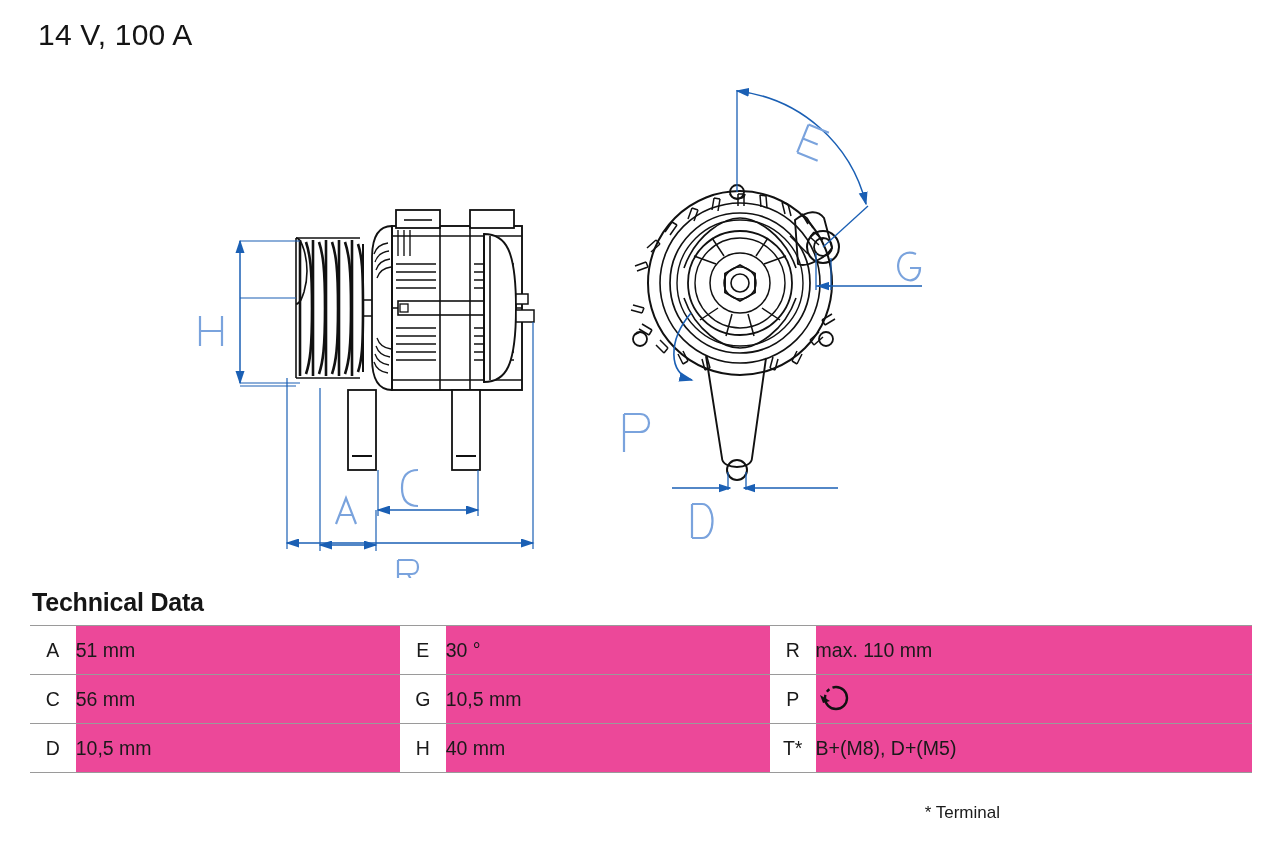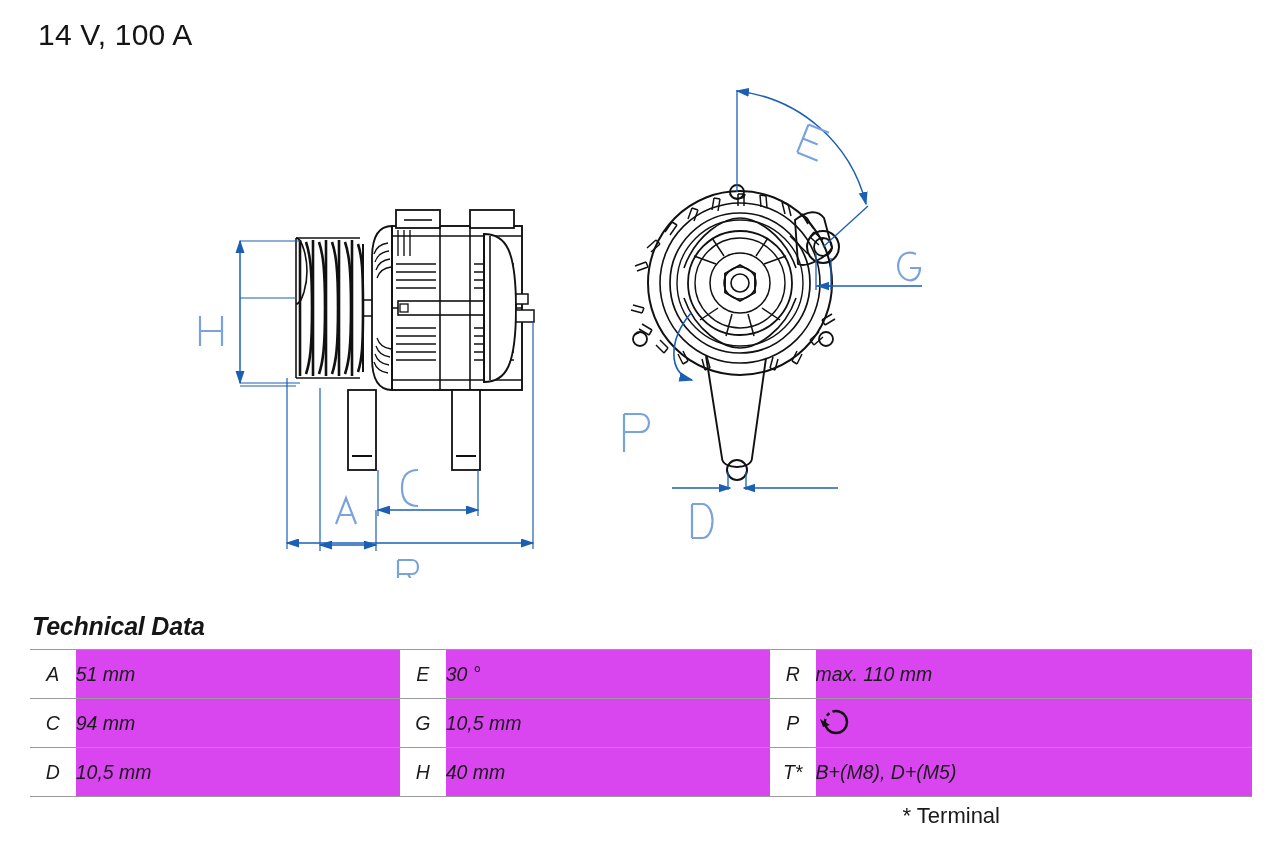--- a/index.html
+++ b/index.html
@@ -19,21 +19,21 @@
     position:absolute;left:38px;top:18px;
     font-size:30px;font-weight:400;letter-spacing:.2px;
     color:#141414;
   }
 
   
   .drawing-area{position:absolute;left:0;top:58px;width:1280px;height:520px;}
   .drawing-area svg{display:block;}
 
   
-  .tech{position:absolute;left:30px;top:612px;width:1222px;font-style:italic;}
+  .tech{position:absolute;left:30px;top:588px;width:1222px;}
   .tech-title{
     font-size:25px;font-weight:bold;color:#161616;
     margin:0 0 8px 2px;letter-spacing:-.2px;
   }
   table.tech-table{
     border-collapse:collapse;width:1222px;table-layout:fixed;
     font-size:19.5px;
   }
   table.tech-table tr{height:49px;}
   table.tech-table td{
@@ -42,34 +42,34 @@
     padding:0;vertical-align:middle;
     white-space:nowrap;
   }
   td.key{
     background:#ffffff;
     text-align:center;
     width:38px;
     padding:0 6px 0 6px;
   }
   td.val{
-    background:#d946ef;
+    background:#ec4899;
     padding-left:14px;
     width:auto;
   }
   col.c-key{width:44px;}
   col.c-val-1{width:312px;}
   col.c-val-2{width:312px;}
   col.c-val-3{width:420px;}
 
   .rot-icon{display:inline-block;vertical-align:middle;}
 
   .footnote{
     position:absolute;right:30px;top:803px;
-    font-size:22px;color:#1a1a1a;
+    font-size:17px;color:#1a1a1a;
     width:1222px;text-align:right;
     padding-right:250px;
     box-sizing:border-box;
   }
 </style>
 </head>
 <body>
 
 <div class="page">
 
@@ -341,21 +341,21 @@
         <tr>
           <td class="key">A</td>
           <td class="val">51 mm</td>
           <td class="key">E</td>
           <td class="val">30 °</td>
           <td class="key">R</td>
           <td class="val">max. 110 mm</td>
         </tr>
         <tr>
           <td class="key">C</td>
-          <td class="val">94 mm</td>
+          <td class="val">56 mm</td>
           <td class="key">G</td>
           <td class="val">10,5 mm</td>
           <td class="key">P</td>
           <td class="val">
             <span class="rot-icon">
               <svg width="34" height="32" viewBox="0 0 34 32" xmlns="http://www.w3.org/2000/svg">
                 <path d="M20,6 A11,11 0 1 1 9,17" fill="none" stroke="#111" stroke-width="2.4"></path>
                 <path d="M20,6 A11,11 0 0 0 9,17" fill="none" stroke="#111" stroke-width="2.4" stroke-dasharray="3.6 3.4"></path>
                 <path d="M4,14 L14,20 L7,22 Z" fill="#111"></path>
               </svg>

